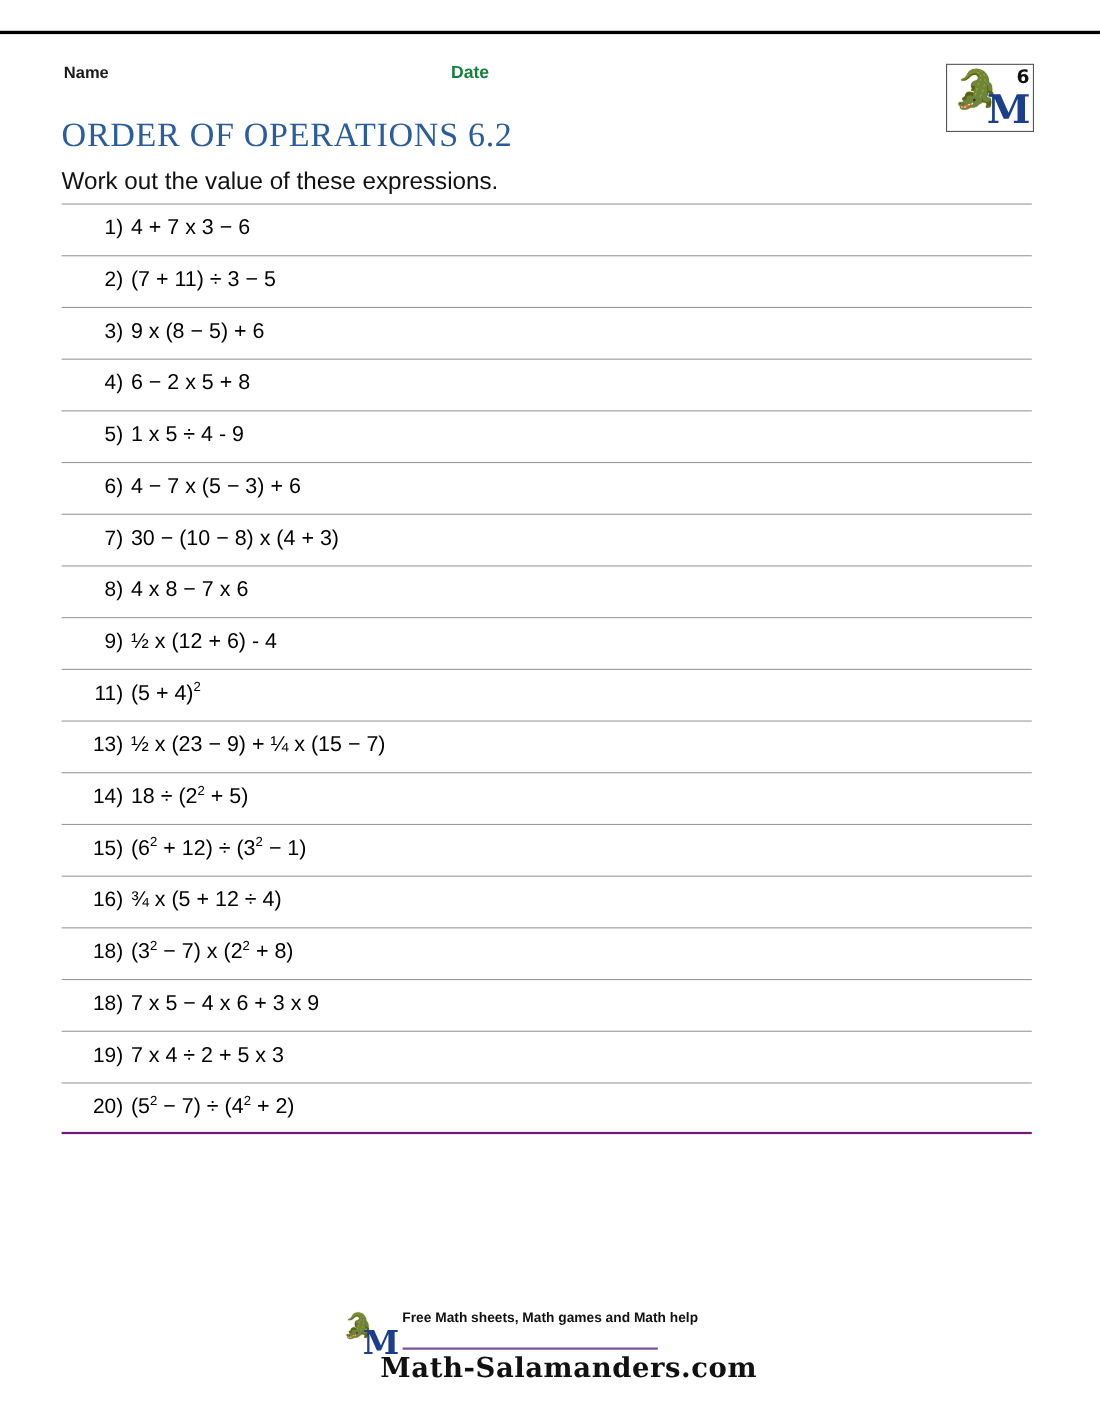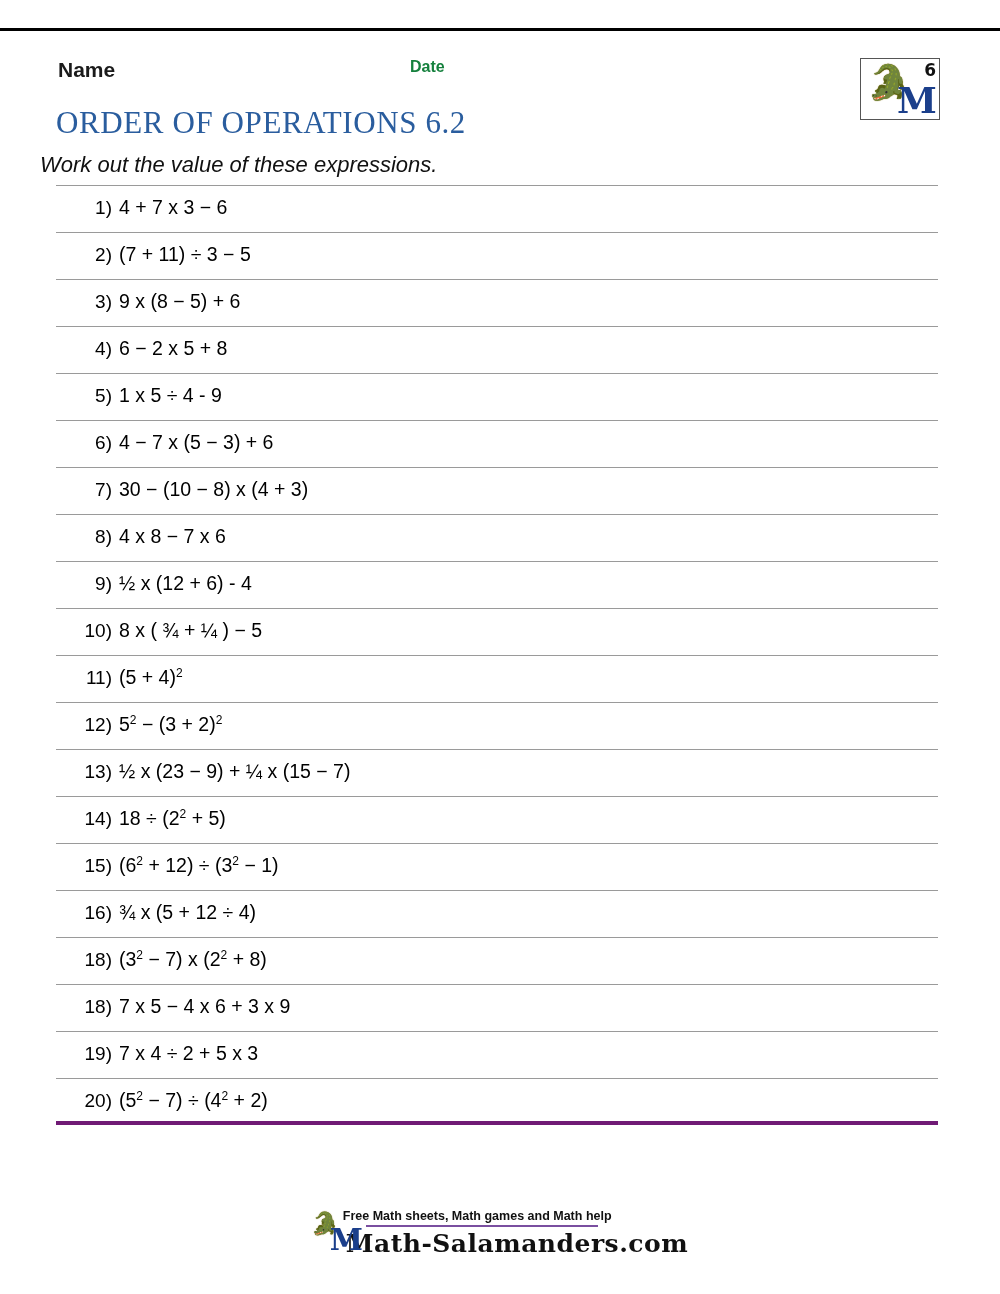--- a/index.html
+++ b/index.html
@@ -33,21 +33,21 @@
     position: absolute;
     top: 58px;
     left: 58px;
     width: 880px;
     height: 24px;
   }
   .header-name {
     position: absolute;
     left: 0;
     top: 0;
-    font-size: 21px;
+    font-size: 15px;
     font-weight: bold;
     color: #1a1a1a;
   }
   .header-date {
     position: absolute;
     left: 352px;
     top: 0;
     font-size: 16px;
     font-weight: bold;
     color: #15803d;
@@ -98,40 +98,39 @@
     font-size: 31px;
     letter-spacing: 0.6px;
     color: #2a5d9e;
     font-family: "Liberation Serif", serif;
     font-weight: normal;
     text-align: center;
   }
   .subtitle {
     position: absolute;
     top: 152px;
-    left: 40px;
+    left: 56px;
     font-size: 22px;
-    font-style: italic;
     color: #111111;
     font-family: "Liberation Sans", sans-serif;
   }
   .questions {
     position: absolute;
     top: 185px;
     left: 56px;
     width: 882px;
   }
   .q-row {
     position: relative;
     height: 47px;
     border-top: 1px solid #9a9a9a;
     box-sizing: border-box;
   }
   .q-row:last-child {
-    border-bottom: 4px solid #701a75;
+    border-bottom: 2px solid #701a75;
   }
   .q-num {
     position: absolute;
     left: 4px;
     top: 11px;
     width: 52px;
     text-align: right;
     font-size: 19px;
     color: #000000;
   }
@@ -180,25 +179,25 @@
     position: absolute;
     left: 18px;
     top: 14px;
     font-size: 30px;
     line-height: 30px;
     font-weight: bold;
     color: #1b3f8b;
     font-family: "DejaVu Serif", serif;
   }
   .footer-tag {
-    margin-left: 31px;
+    margin-left: 54px;
     font-size: 12.5px;
     font-weight: bold;
     color: #111111;
-    padding-bottom: 2px;
+    padding-bottom: 20px;
   }
   .footer-underline {
     margin-left: 54px;
     width: 232px;
     height: 2px;
     background: #7a4fa0;
   }
   .footer-site {
     margin-left: 34px;
     margin-top: 2px;
@@ -262,30 +261,22 @@
     </div>
     <div class="q-row">
       <div class="q-num">8)</div>
       <div class="q-text">4 x 8 − 7 x 6</div>
     </div>
     <div class="q-row">
       <div class="q-num">9)</div>
       <div class="q-text">½ x (12 + 6) - 4</div>
     </div>
     <div class="q-row">
-      <div class="q-num">10)</div>
-      <div class="q-text">8 x ( ¾ + ¼ ) − 5</div>
-    </div>
-    <div class="q-row">
       <div class="q-num">11)</div>
       <div class="q-text">(5 + 4)<sup>2</sup></div>
-    </div>
-    <div class="q-row">
-      <div class="q-num">12)</div>
-      <div class="q-text">5<sup>2</sup> − (3 + 2)<sup>2</sup></div>
     </div>
     <div class="q-row">
       <div class="q-num">13)</div>
       <div class="q-text">½ x (23 − 9) + ¼ x (15 − 7)</div>
     </div>
     <div class="q-row">
       <div class="q-num">14)</div>
       <div class="q-text">18 ÷ (2<sup>2</sup> + 5)</div>
     </div>
     <div class="q-row">

